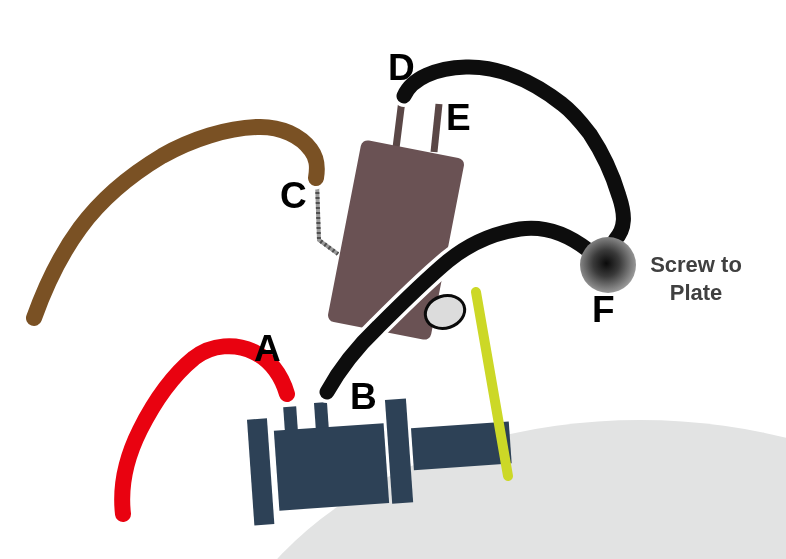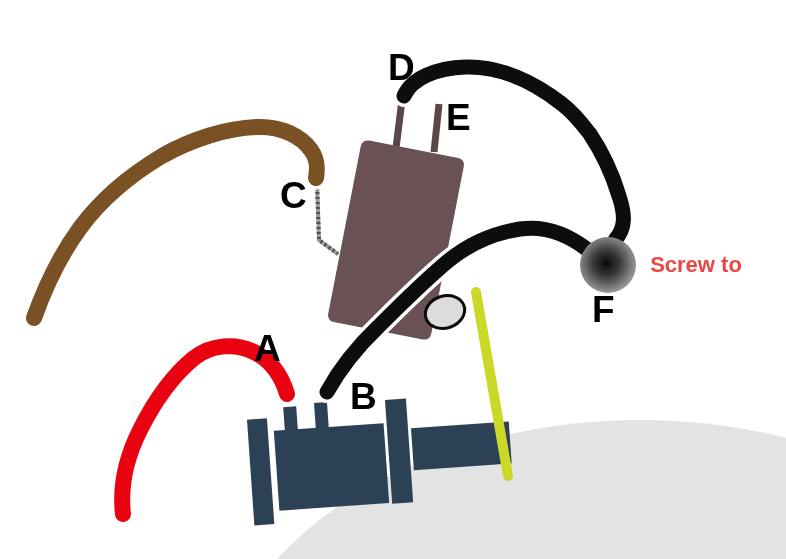--- a/index.html
+++ b/index.html
@@ -26,21 +26,21 @@
   #label-e{left:446px;top:99px;}
   #label-f{left:592px;top:291px;}
   .screw-note{
     position:absolute;
     left:622px;top:251px;
     width:148px;
     text-align:center;
     font-weight:bold;
     font-size:22px;
     line-height:1.27;
-    color:#ef4444;
+    color:#404040;
   }
 </style>
 </head>
 <body>
 
 <div id="stage">
 
   <svg id="diagram-svg" width="786" height="559" viewBox="0 0 786 559">
 
     <defs>
@@ -91,15 +91,16 @@
 
   <div class="part-label" id="label-a">A</div>
   <div class="part-label" id="label-b">B</div>
   <div class="part-label" id="label-c">C</div>
   <div class="part-label" id="label-d">D</div>
   <div class="part-label" id="label-e">E</div>
   <div class="part-label" id="label-f">F</div>
 
   <div class="screw-note">
     <div>Screw to</div>
+    <div>Plate</div>
   </div>
 
 </div>
 
 </body></html>

